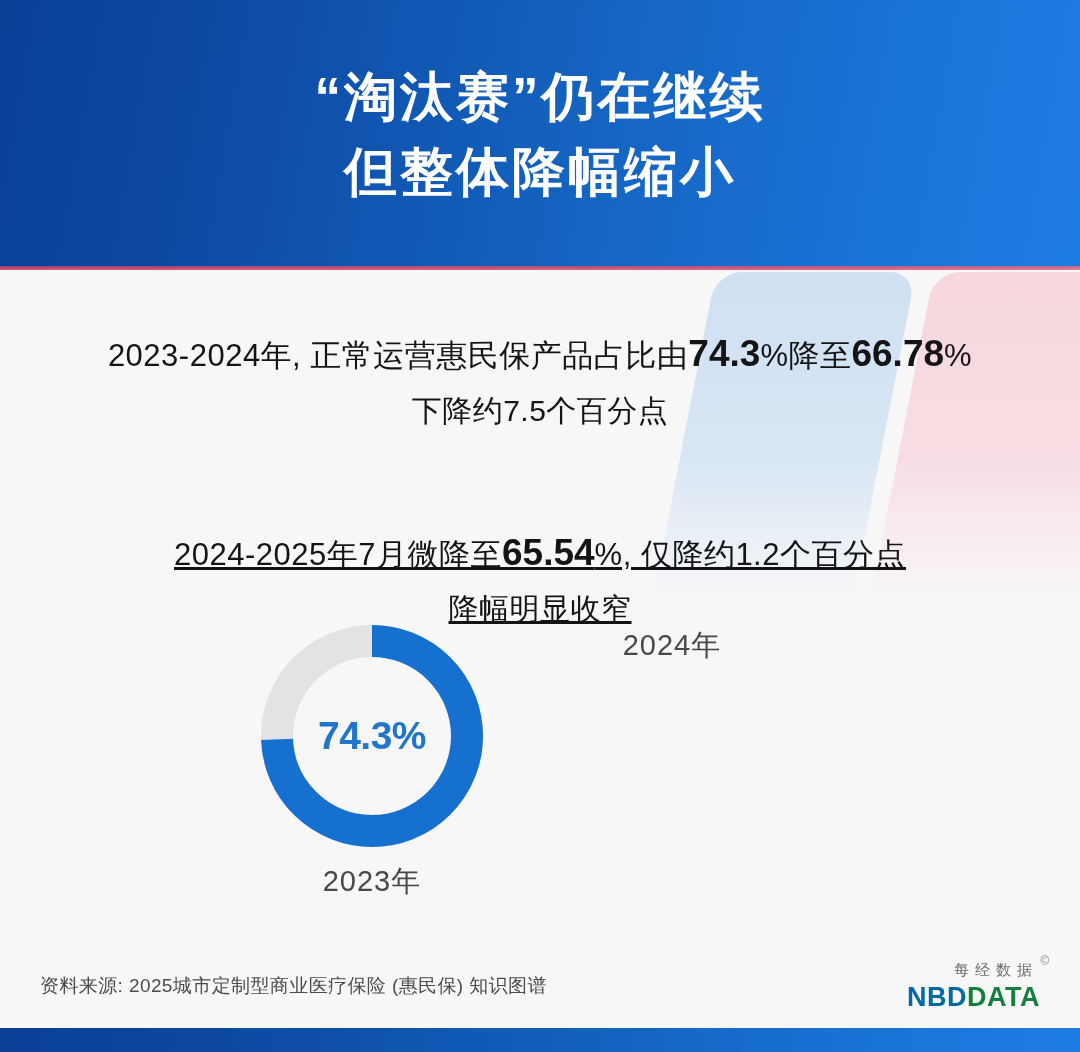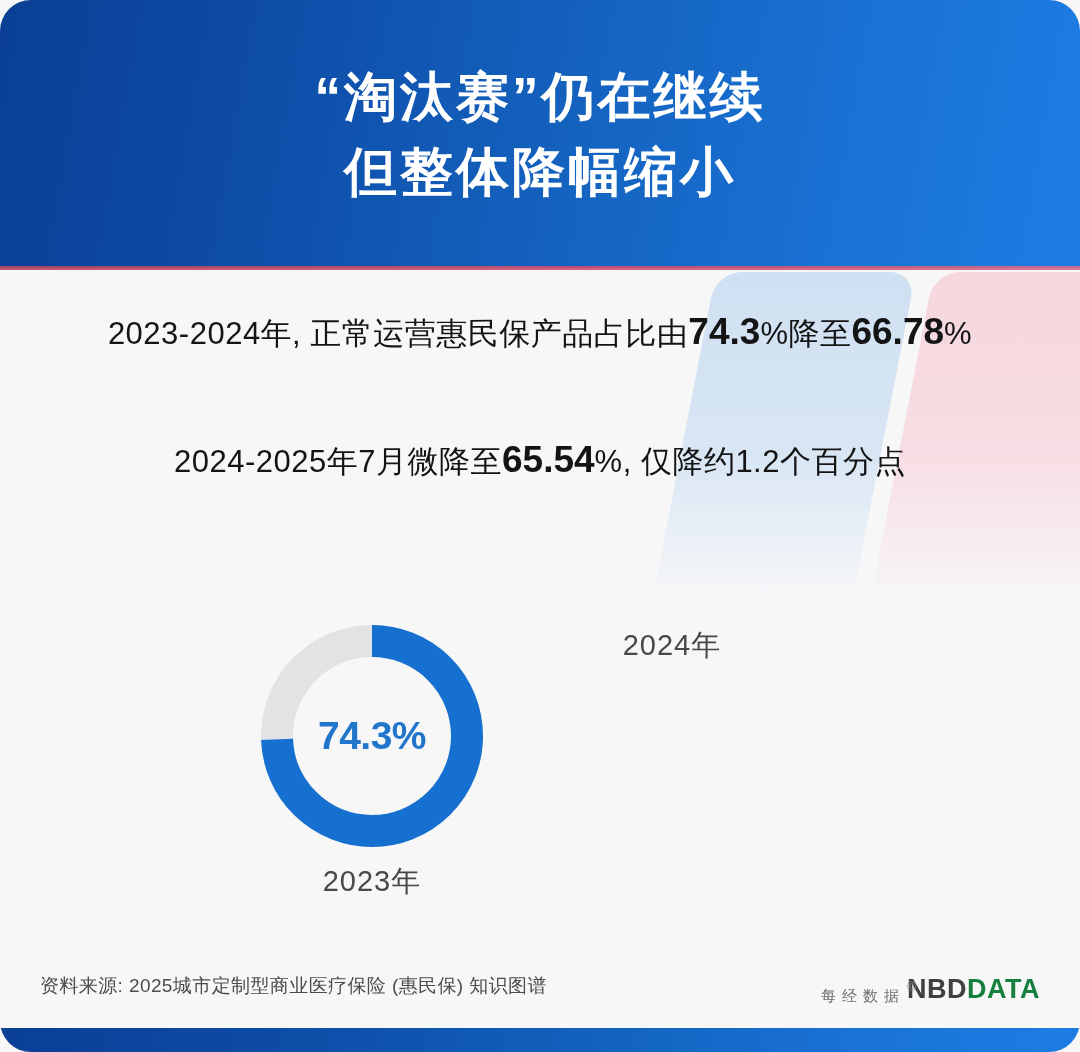--- a/index.html
+++ b/index.html
@@ -15,21 +15,20 @@
     font-family: "Liberation Sans", "DejaVu Sans", sans-serif;
     -webkit-font-smoothing: antialiased;
   }
 
   .poster {
     position: relative;
     width: 1080px;
     height: 1052px;
     background: #f7f7f8;
     overflow: hidden;
-    border-radius: 31px;
   }
 
   
   .header {
     position: absolute;
     left: 0;
     top: 0;
     width: 1080px;
     height: 268px;
     background: linear-gradient(100deg, #0a3f95 0%, #0d4ba6 22%, #1462be 52%, #1a73d6 80%, #1d7ce3 100%);
@@ -79,30 +78,31 @@
     height: 330px;
     background: linear-gradient(180deg, #f6d7de 0%, #f7dde3 55%, rgba(250,238,241,0) 100%);
     transform: skewX(-11deg);
     border-radius: 26px 26px 0 0;
   }
 
   
   .statements {
     position: absolute;
     left: 0;
-    top: 304px;
+    top: 326px;
     width: 1080px;
     text-align: center;
     color: #141414;
   }
   .stmt {
     margin: 0 0 8px 0;
   }
   .stmt.second {
-    margin-top: 72px;
+    margin-top: 92px;
+    text-decoration: underline;
   }
   .stmt-main {
     font-size: 31px;
     line-height: 1.5;
     letter-spacing: .5px;
     white-space: nowrap;
   }
   .stmt-sub {
     font-size: 30px;
     line-height: 1.5;
@@ -177,21 +177,21 @@
     padding: 0 40px;
     box-sizing: border-box;
   }
   .source {
     font-size: 19px;
     color: #4c4c4c;
     letter-spacing: .4px;
   }
   .logo {
     display: flex;
-    flex-direction: row;
+    flex-direction: column;
     align-items: flex-end;
     line-height: 1;
   }
   .logo-cn {
     font-size: 15px;
     color: #6d6d6d;
     letter-spacing: 6px;
     position: relative;
     padding-right: 2px;
   }
@@ -202,21 +202,21 @@
     font-size: 12px;
     color: #8b8b8b;
     letter-spacing: 0;
   }
   .logo-en {
     margin-top: 7px;
     font-size: 27px;
     font-weight: 700;
     letter-spacing: .5px;
   }
-  .logo-nbd { color: #404040; margin-top: 32px; }
+  .logo-nbd { color: #0369a1; margin-top: 32px; }
   .logo-data { color: #15803d; }
 
   .bottom-bar {
     position: absolute;
     left: 0;
     top: 1028px;
     width: 1080px;
     height: 24px;
     background: linear-gradient(90deg, #0a3f95 0%, #0d4ba6 25%, #1262bd 55%, #1a74d8 82%, #1d7ce3 100%);
   }
@@ -232,24 +232,26 @@
   </div>
   <div class="header-rule"></div>
 
   <div class="deco deco-blue"></div>
   <div class="deco deco-pink"></div>
 
   <div class="statements">
 
     <div class="stmt first">
       <div class="stmt-main"><span>2023-2024年, 正常运营惠民保产品占比由</span><span class="hl">74.3</span><span>%降至</span><span class="hl">66.78</span><span>%</span></div>
+      <div class="stmt-sub">下降约7.5个百分点</div>
     </div>
 
     <div class="stmt second">
       <div class="stmt-main"><span>2024-2025年7月微降至</span><span class="hl">65.54</span><span>%, 仅降约1.2个百分点</span></div>
+      <div class="stmt-sub">降幅明显收窄</div>
     </div>
 
   </div>
 
   <div class="donuts">
 
     <div class="donut-cell">
       <div class="donut">
         <svg viewBox="0 0 236 236">
           <circle cx="118" cy="118" r="95" fill="none" stroke="#e2e3e5" stroke-width="32"></circle>

